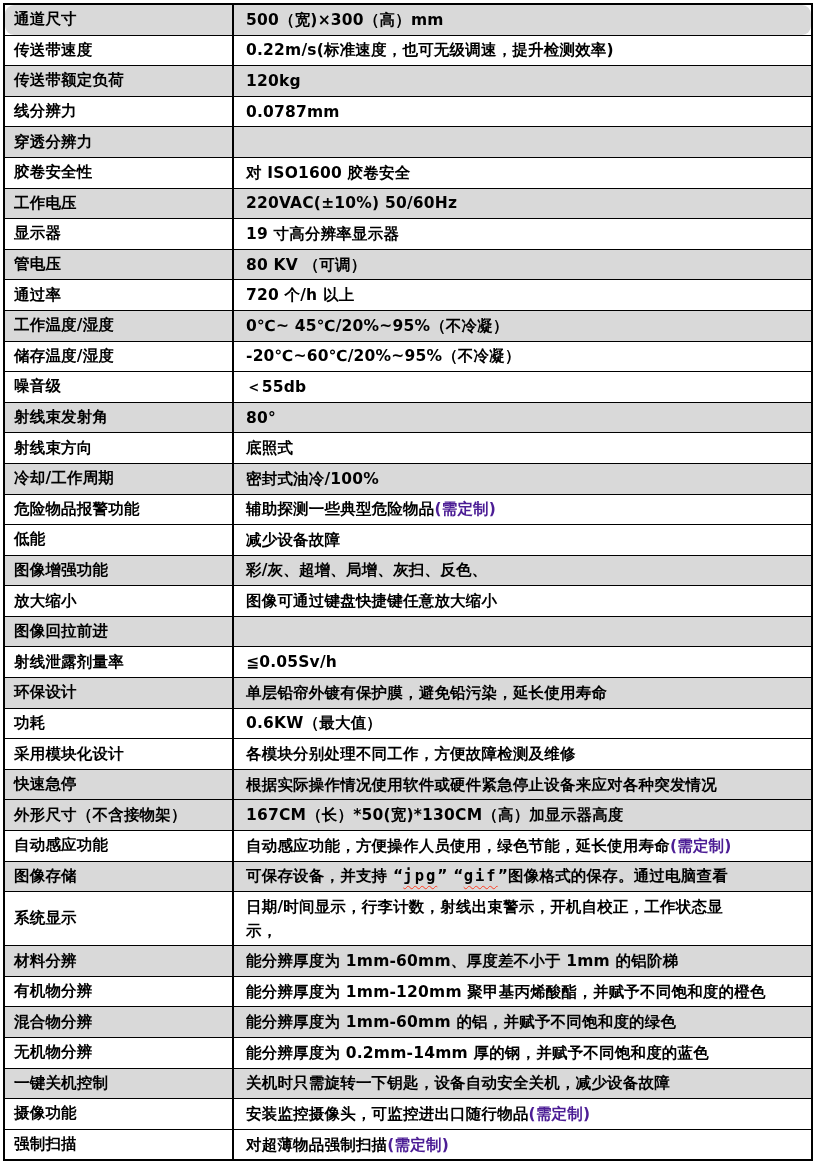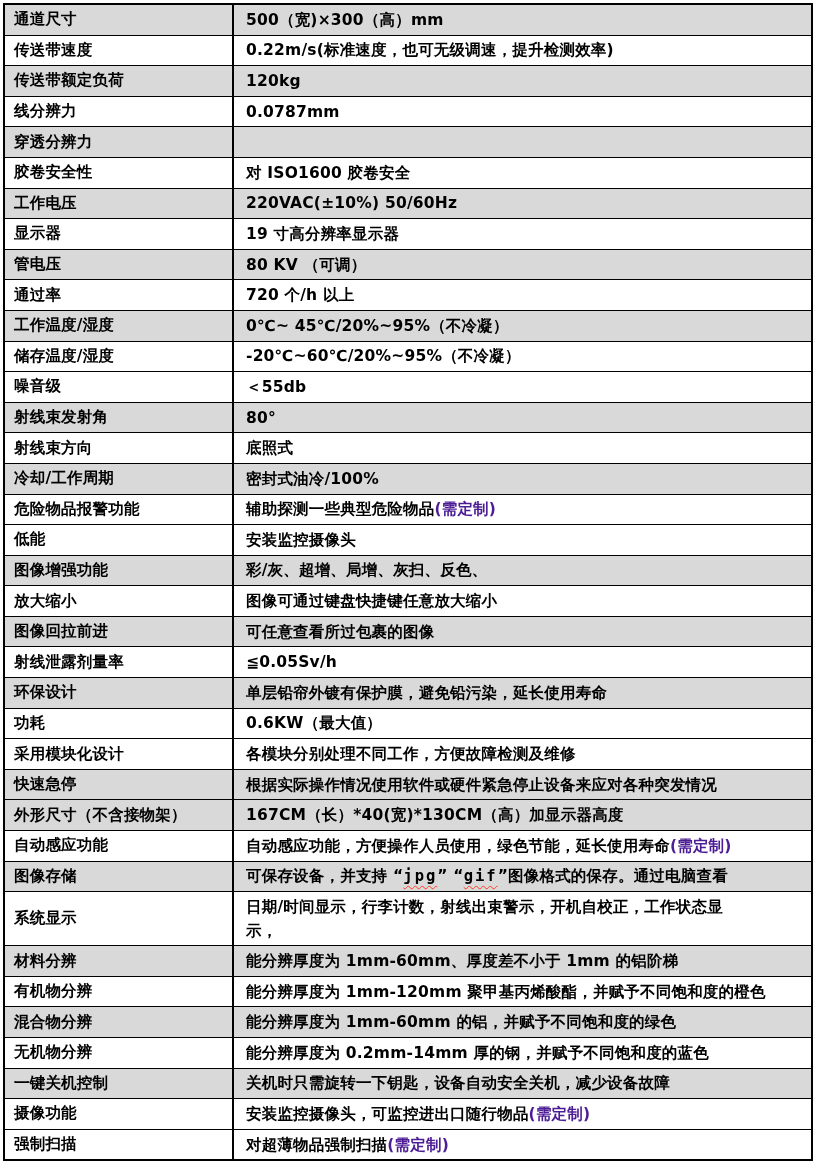--- a/index.html
+++ b/index.html
@@ -20,21 +20,21 @@
     width: 806px;
     border: 2px solid #000000;
     background: #ffffff;
   }
   .row {
     display: flex;
     border-top: 1px solid #000000;
     min-height: 29.6px;
     background: #ffffff;
   }
-  .row:first-child { border-top: none; }
+  .row:first-child { border-top: none; border-radius: 9px; }
   .row.shaded { background: #d9d9d9; }
   .row.tall { min-height: 53px; }
   .cell {
     box-sizing: border-box;
     display: flex;
     align-items: center;
     font-family: "DejaVu Sans", sans-serif;
     font-weight: 700;
     font-size: 15.5px;
     line-height: 21px;
@@ -165,40 +165,37 @@
     </div>
     <div class="row">
       <div class="cell label">危险物品报警功能</div>
       <div class="cell value">
         <span class="val-inner"><span>辅助探测一些典型危险物品</span><span class="seg-red">(需定制)</span></span>
       </div>
     </div>
     <div class="row">
       <div class="cell label">低能</div>
       <div class="cell value">
-        <span class="val-inner"><span>安装监控摄像头</span></span>
+        <span class="val-inner"><span>减少设备故障</span></span>
       </div>
     </div>
     <div class="row shaded">
       <div class="cell label">图像增强功能</div>
       <div class="cell value">
         <span class="val-inner"><span>彩/灰、超增、局增、灰扫、反色、</span></span>
       </div>
     </div>
     <div class="row">
       <div class="cell label">放大缩小</div>
       <div class="cell value">
         <span class="val-inner"><span>图像可通过键盘快捷键任意放大缩小</span></span>
       </div>
     </div>
     <div class="row shaded">
       <div class="cell label">图像回拉前进</div>
-      <div class="cell value">
-        <span class="val-inner"><span>可任意查看所过包裹的图像</span></span>
-      </div>
     </div>
     <div class="row">
       <div class="cell label">射线泄露剂量率</div>
       <div class="cell value">
         <span class="val-inner"><span>≦0.05Sv/h</span></span>
       </div>
     </div>
     <div class="row shaded">
       <div class="cell label">环保设计</div>
       <div class="cell value">
@@ -219,21 +216,21 @@
     </div>
     <div class="row shaded">
       <div class="cell label">快速急停</div>
       <div class="cell value">
         <span class="val-inner"><span>根据实际操作情况使用软件或硬件紧急停止设备来应对各种突发情况</span></span>
       </div>
     </div>
     <div class="row shaded">
       <div class="cell label">外形尺寸（不含接物架）</div>
       <div class="cell value">
-        <span class="val-inner"><span>167CM（长）*40(宽)*130CM（高）加显示器高度</span></span>
+        <span class="val-inner"><span>167CM（长）*50(宽)*130CM（高）加显示器高度</span></span>
       </div>
     </div>
     <div class="row">
       <div class="cell label">自动感应功能</div>
       <div class="cell value">
         <span class="val-inner"><span>自动感应功能，方便操作人员使用，绿色节能，延长使用寿命</span><span class="seg-red">(需定制)</span></span>
       </div>
     </div>
     <div class="row shaded">
       <div class="cell label">图像存储</div>

